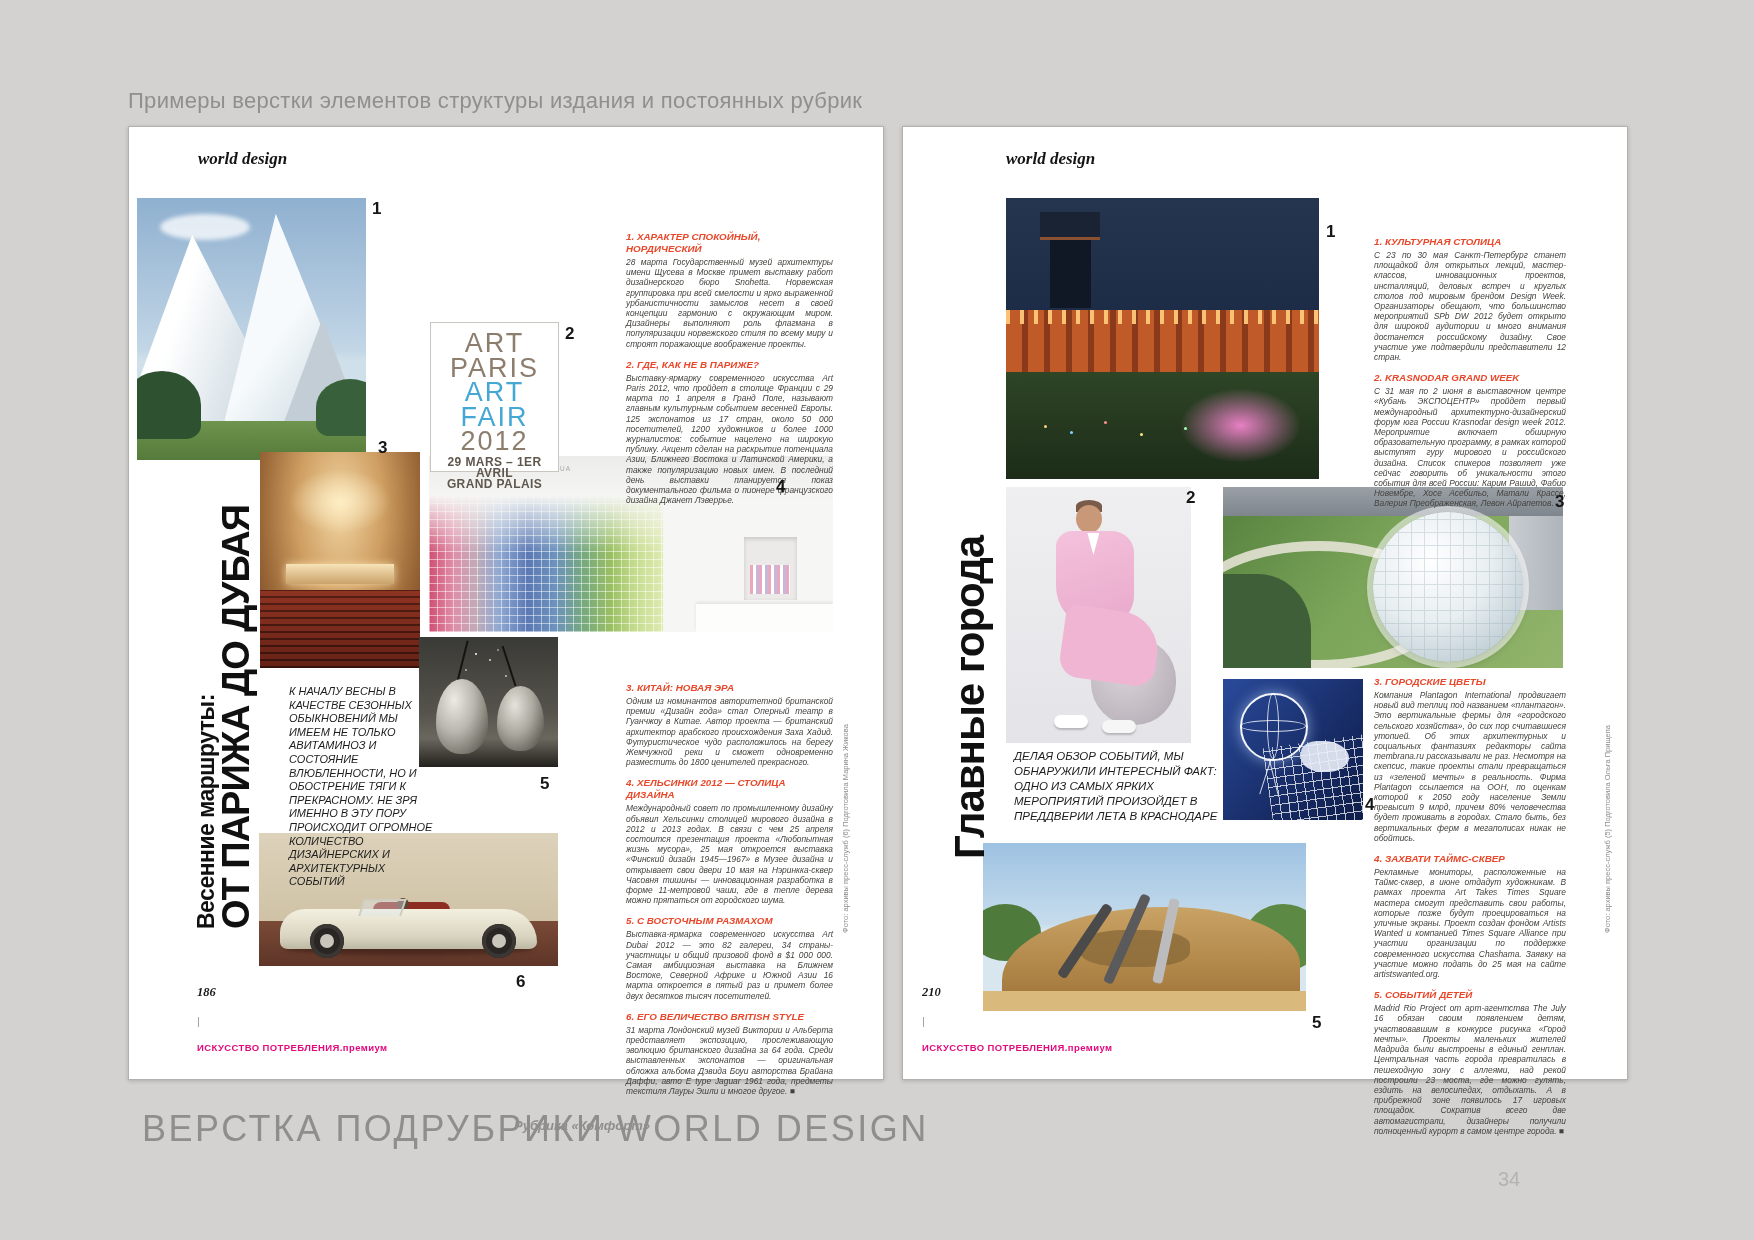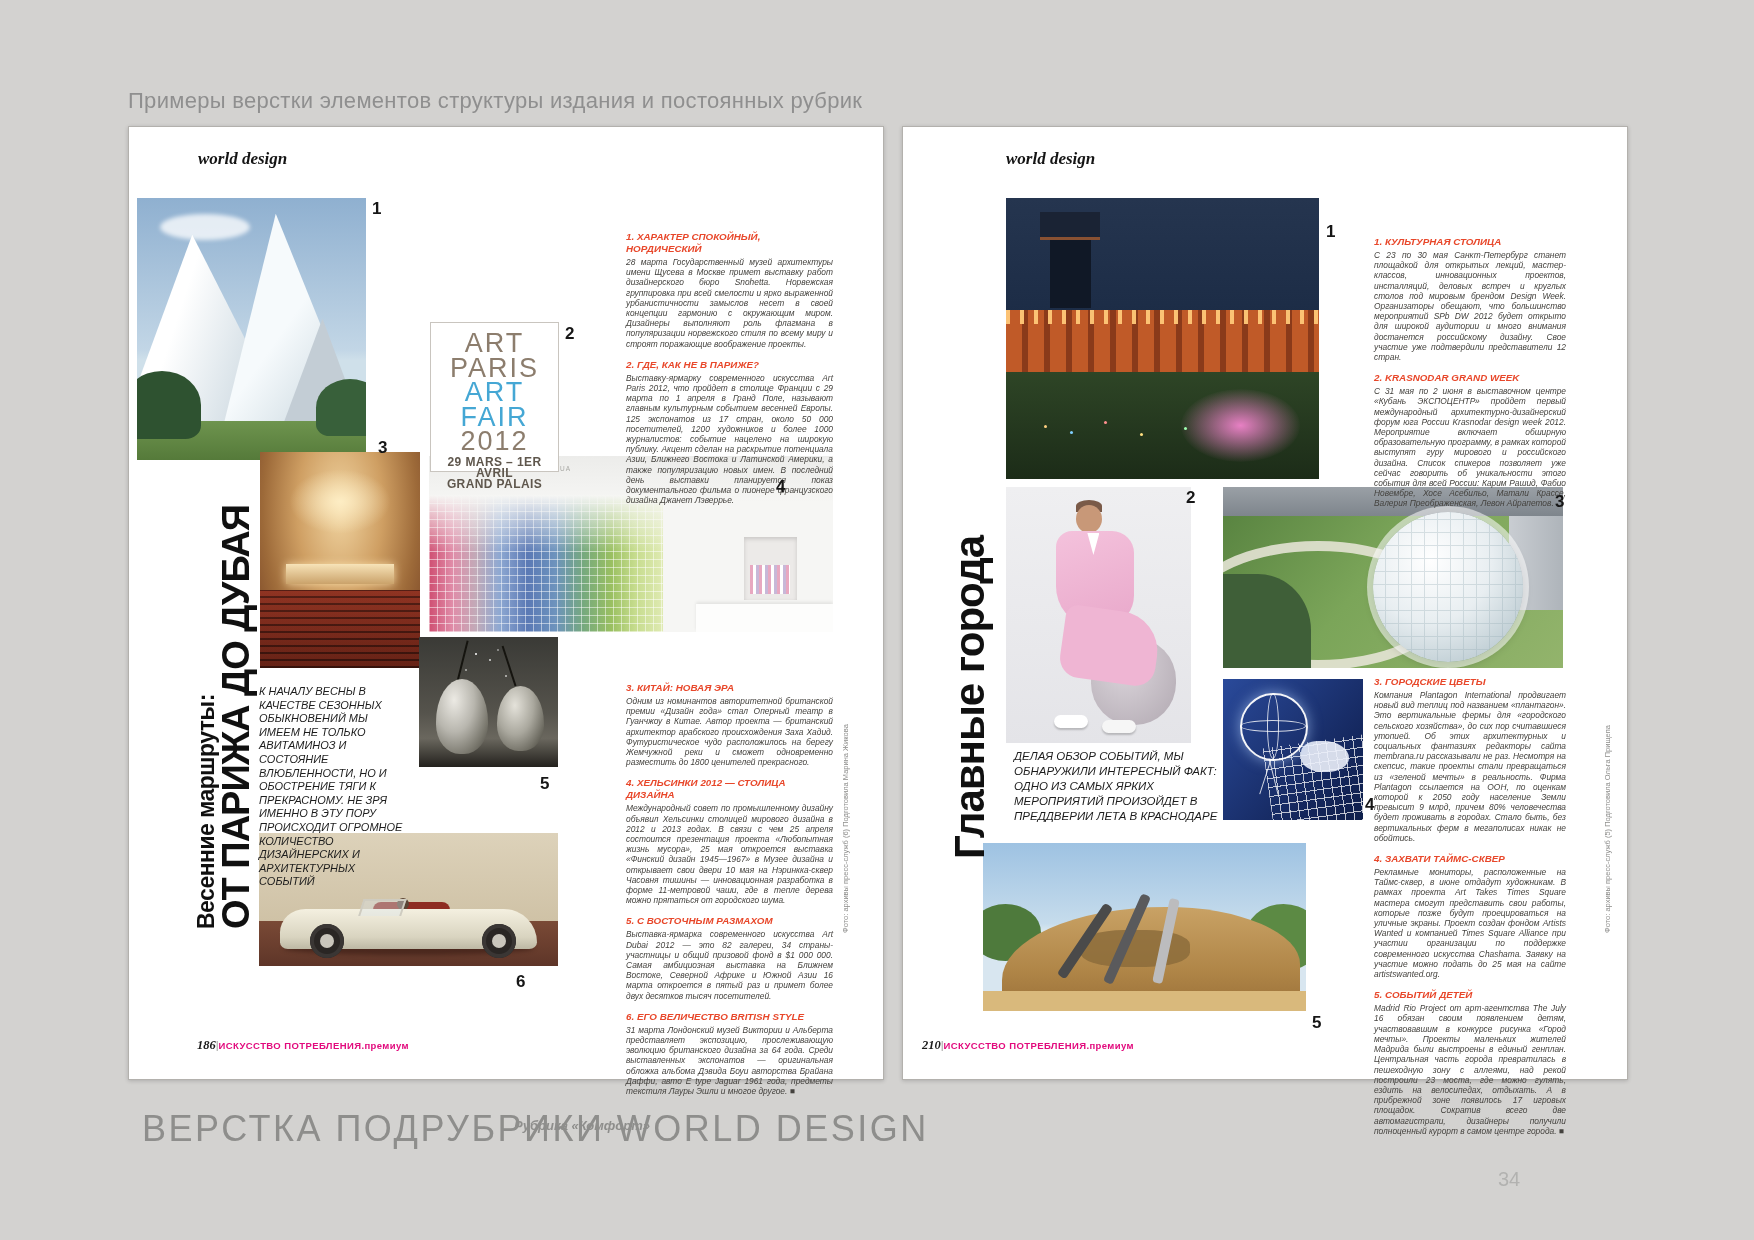--- a/index.html
+++ b/index.html
@@ -20,25 +20,25 @@
   
   .col{position:absolute;z-index:5;}
   .sec{margin:0 0 10px 0;}
   .sec .shead{font-style:italic;font-weight:bold;font-size:9.8px;line-height:12px;color:#e8472a;margin:0 0 2px 0;}
   .sec .sbody{font-style:italic;font-size:8.4px;line-height:10.2px;color:#44423e;text-align:justify;margin:0;}
   
   .vtitle{position:absolute;transform:rotate(-90deg);transform-origin:0 0;white-space:nowrap;color:#101010;z-index:4;}
   .vtitle .t1{display:block;font-weight:bold;font-size:23px;line-height:23px;letter-spacing:-.5px;}
   .vtitle .t2{display:block;font-weight:bold;font-size:38px;line-height:36px;letter-spacing:-1px;}
   .vtitle .t3{display:block;font-weight:bold;font-size:42px;line-height:42px;letter-spacing:-1px;}
-  .intro{position:absolute;font-style:italic;font-size:11px;line-height:13.6px;color:#1c1c1c;z-index:5;}
+  .intro{position:absolute;font-style:italic;font-size:11px;line-height:13.6px;color:#1c1c1c;z-index:5;margin-left:30px;}
   .intro-r{position:absolute;font-style:italic;font-size:11.5px;line-height:15px;color:#1c1c1c;z-index:5;}
   .credit{position:absolute;transform:rotate(-90deg);transform-origin:0 0;font-size:7.5px;color:#8d8d8b;white-space:nowrap;}
   
-  .pfooter{position:absolute;bottom:26px;display:flex;align-items:baseline;gap:0;}
+  .pfooter{position:absolute;bottom:26px;display:flex;align-items:baseline;gap:15px;flex-direction:column;}
   .pfooter .pnum{font-family:"Liberation Serif",serif;font-style:italic;font-weight:bold;font-size:12.5px;color:#1b1b1b;}
   .pfooter .pbar{color:#9a9a98;font-size:11px;}
   .pfooter .pmag{font-weight:bold;font-size:9.5px;letter-spacing:.4px;color:#e20a7d;}
   
   .bottom-caption{position:absolute;left:142px;top:1108px;font-size:36px;letter-spacing:2.5px;color:#8e8e8c;}
   .bottom-sub{position:absolute;left:514px;top:1118px;font-style:italic;font-weight:bold;font-size:13px;color:#8e8e8c;}
   .deck-pagenum{position:absolute;left:1498px;top:1168px;font-size:20px;color:#b2b2b0;}
   
   .artbox{position:absolute;background:#fff;border:1px solid #c9c5bf;text-align:center;z-index:5;}
   .artbox .big{display:block;font-size:27px;line-height:24.5px;letter-spacing:2px;}

